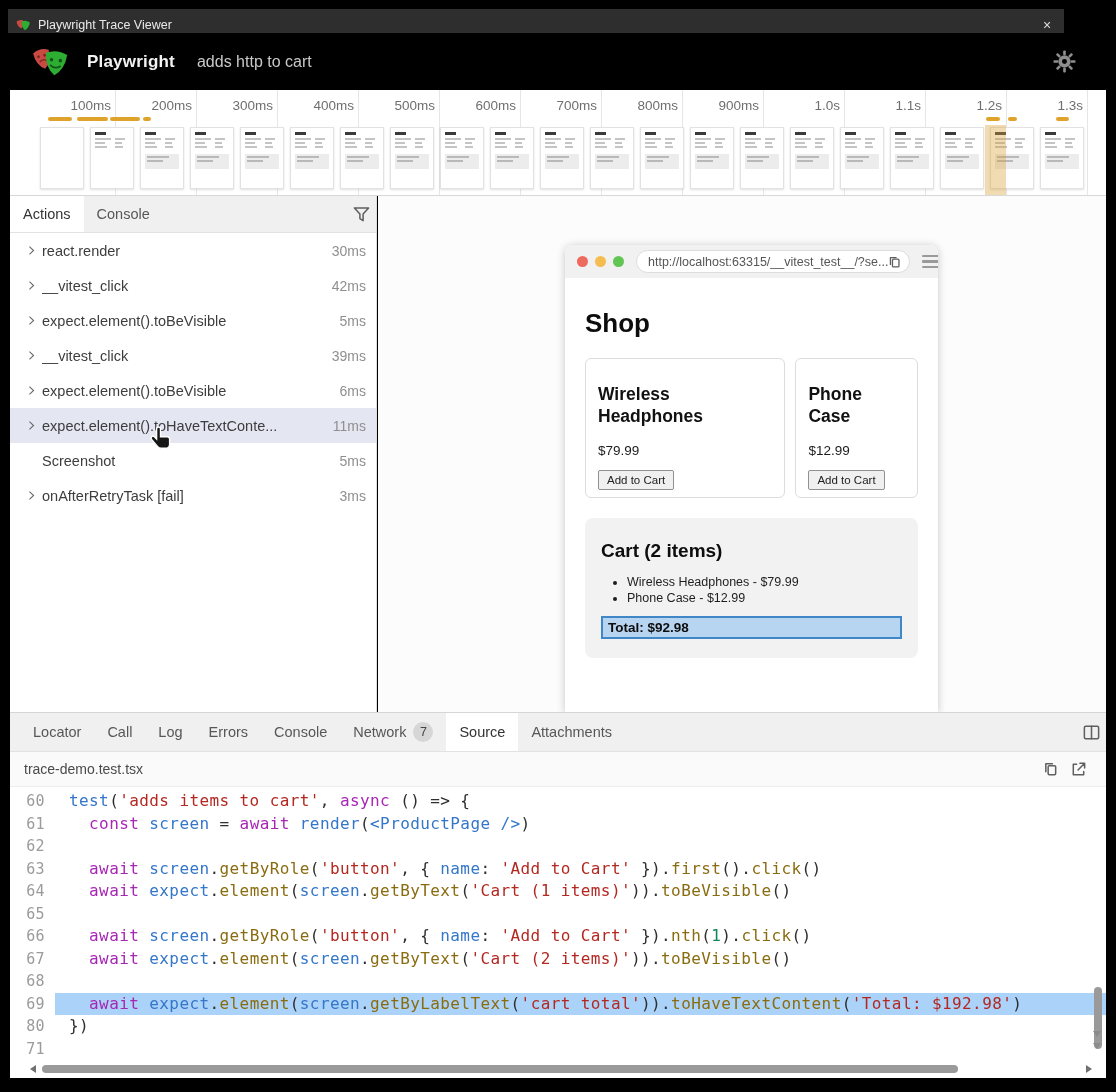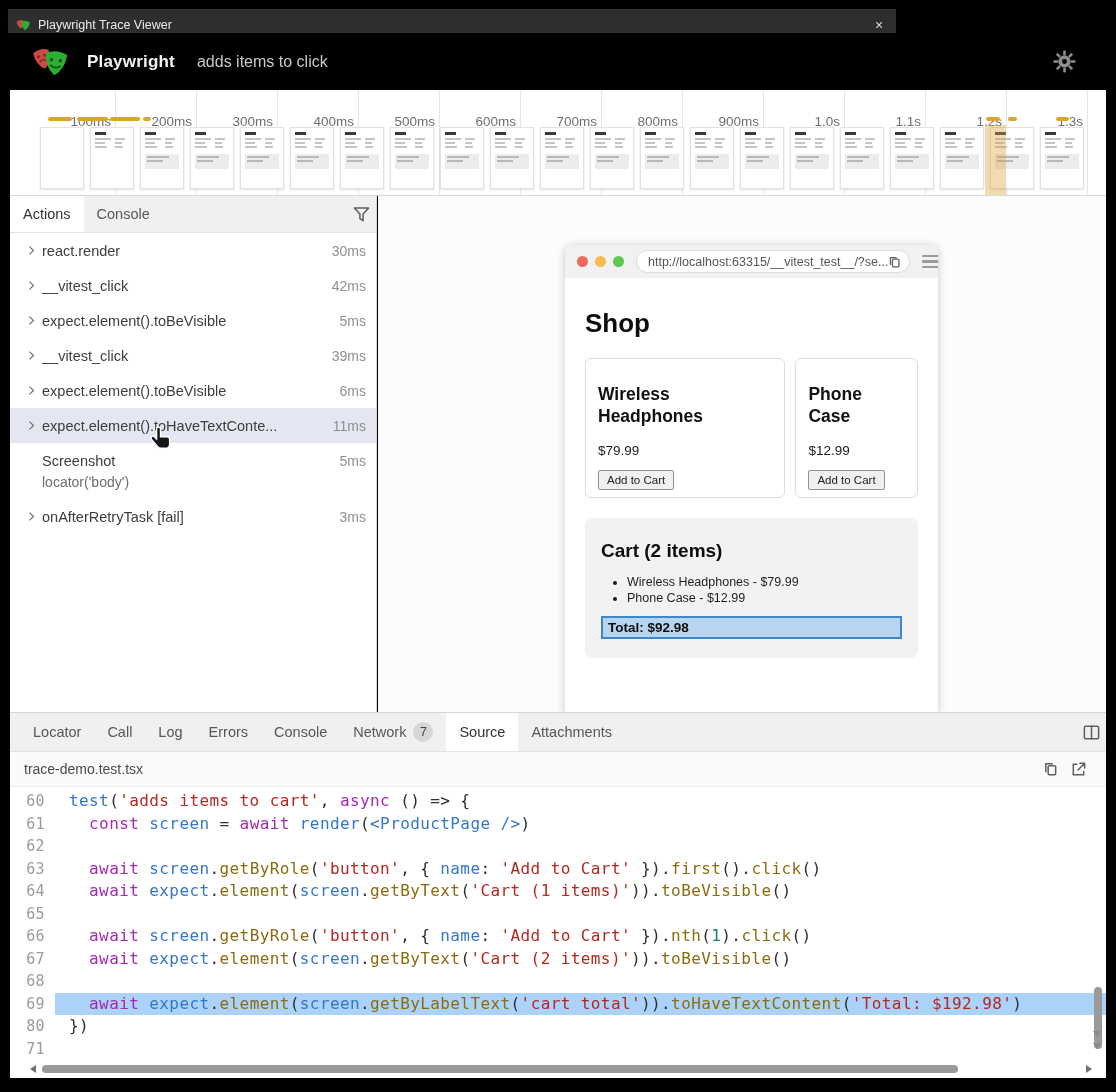--- a/index.html
+++ b/index.html
@@ -1,39 +1,39 @@
 <!DOCTYPE html>
 <html><head>
 <meta charset="utf-8">
 <style>
   * { margin:0; padding:0; box-sizing:border-box; }
   html,body { background:#000; }
   body { font-family:"Liberation Sans", sans-serif; }
   #stage { position:relative; width:1116px; height:1092px; background:#000; overflow:hidden; }
 
   
-  .titlebar { position:absolute; left:8px; top:9px; width:888px; height:23px;
+  .titlebar { position:absolute; left:8px; top:9px; width:1056px; height:23px;
     background:#2e2e2e; border-bottom:1px solid #1a1a1a;
     display:flex; align-items:center; padding:16px 8px; }
   .titlebar .tb-title { color:#e9e9e9; font-size:12.5px; margin-left:7px; flex:1; }
   .titlebar .tb-close { color:#ddd; font-size:14px; width:18px; text-align:center; cursor:default; }
 
   
   .header { position:absolute; left:8px; top:33px; width:1100px; height:57px; background:#000;
     display:flex; align-items:center; }
   .header .logo { margin-left:25px; }
   .header .brand { color:#f2f2f2; font-size:17px; font-weight:bold; margin-left:18px; letter-spacing:.2px; }
   .header .test-title { color:#c9c9c9; font-size:16px; margin-left:22px; flex:1; }
   .header .gear { margin-right:32px; }
 
   
   .timeline { position:absolute; left:10px; top:90px; width:1096px; height:106px; background:#fff;
     border-bottom:1px solid #d8d8d8; overflow:hidden; }
   .gridline { position:absolute; top:0; width:1px; height:106px; background:#e6e6e6; }
-  .tick-label { position:absolute; top:8px; width:76px; text-align:right; font-size:13.5px; color:#6f6f6f;margin-top:16px; }
+  .tick-label { position:absolute; top:8px; width:76px; text-align:right; font-size:13.5px; color:#6f6f6f; }
   .tl-bar { position:absolute; top:27px; height:4px; border-radius:2px; }
   .filmstrip { position:absolute; left:30px; top:37px; display:flex; gap:6px; }
   .thumb { width:44px; height:62px; background:#fff; border:1px solid #e2e2e2;
     box-shadow:0 1px 2px rgba(0,0,0,.12); overflow:hidden; }
   .t-title { width:11px; height:3px; background:#3a3a3a; margin:4px 0 3px 4px; }
   .t-cols { display:flex; gap:4px; padding:0 4px; }
   .t-col .b { height:2px; background:#c4c4c4; margin-bottom:2px; }
   .t-cart { margin:4px 4px 0 4px; background:#ececec; height:15px; padding:2px 2px; }
   .t-cart .b { height:2px; background:#b9b9b9; margin-bottom:2px; }
   .tl-band { position:absolute; top:35px; height:71px; }
@@ -146,21 +146,21 @@
         <path d="M7 17 q4 -3 8 0" fill="none" stroke="#7c2420" stroke-width="1.6"></path>
       </g>
       <g transform="rotate(6 26 21)">
         <path d="M13 9 Q25 3 37 9 Q36 26 25 33 Q14 26 13 9 Z" fill="#2ead33"></path>
         <circle cx="20" cy="16" r="2" fill="#14541a"></circle>
           <circle cx="30" cy="16" r="2" fill="#14541a"></circle>
         <path d="M19 22 q6 5 12 0" fill="none" stroke="#14541a" stroke-width="2"></path>
       </g>
     </svg>
     <span class="brand">Playwright</span>
-    <span class="test-title">adds items to click</span>
+    <span class="test-title">adds http to cart</span>
     <svg class="gear" width="23" height="23" viewBox="0 0 24 24">
       <g fill="#8d8d8d">
         <rect x="10.6" y="0.5" width="2.8" height="5" rx="1"></rect>
         <rect x="10.6" y="0.5" width="2.8" height="5" rx="1" transform="rotate(45 12 12)"></rect>
         <rect x="10.6" y="0.5" width="2.8" height="5" rx="1" transform="rotate(90 12 12)"></rect>
         <rect x="10.6" y="0.5" width="2.8" height="5" rx="1" transform="rotate(135 12 12)"></rect>
         <rect x="10.6" y="0.5" width="2.8" height="5" rx="1" transform="rotate(180 12 12)"></rect>
         <rect x="10.6" y="0.5" width="2.8" height="5" rx="1" transform="rotate(225 12 12)"></rect>
         <rect x="10.6" y="0.5" width="2.8" height="5" rx="1" transform="rotate(270 12 12)"></rect>
         <rect x="10.6" y="0.5" width="2.8" height="5" rx="1" transform="rotate(315 12 12)"></rect>
@@ -673,21 +673,20 @@
             <span class="a-title">expect.element().toHaveTextConte...</span>
             <span class="a-dur">11ms</span>
           </div>
         </div>
         <div class="row-block">
           <div class="action-row">
             <span class="chev"></span>
             <span class="a-title">Screenshot</span>
             <span class="a-dur">5ms</span>
           </div>
-          <div class="action-sub">locator('body')</div>
         </div>
         <div class="row-block">
           <div class="action-row">
             <span class="chev">
               <svg width="11" height="11" viewBox="0 0 16 16">
                 <path d="M5 2.5 11 8 5 13.5" fill="none" stroke="#6a6a6a" stroke-width="1.6"></path>
               </svg>
             </span>
             <span class="a-title">onAfterRetryTask [fail]</span>
             <span class="a-dur">3ms</span>

